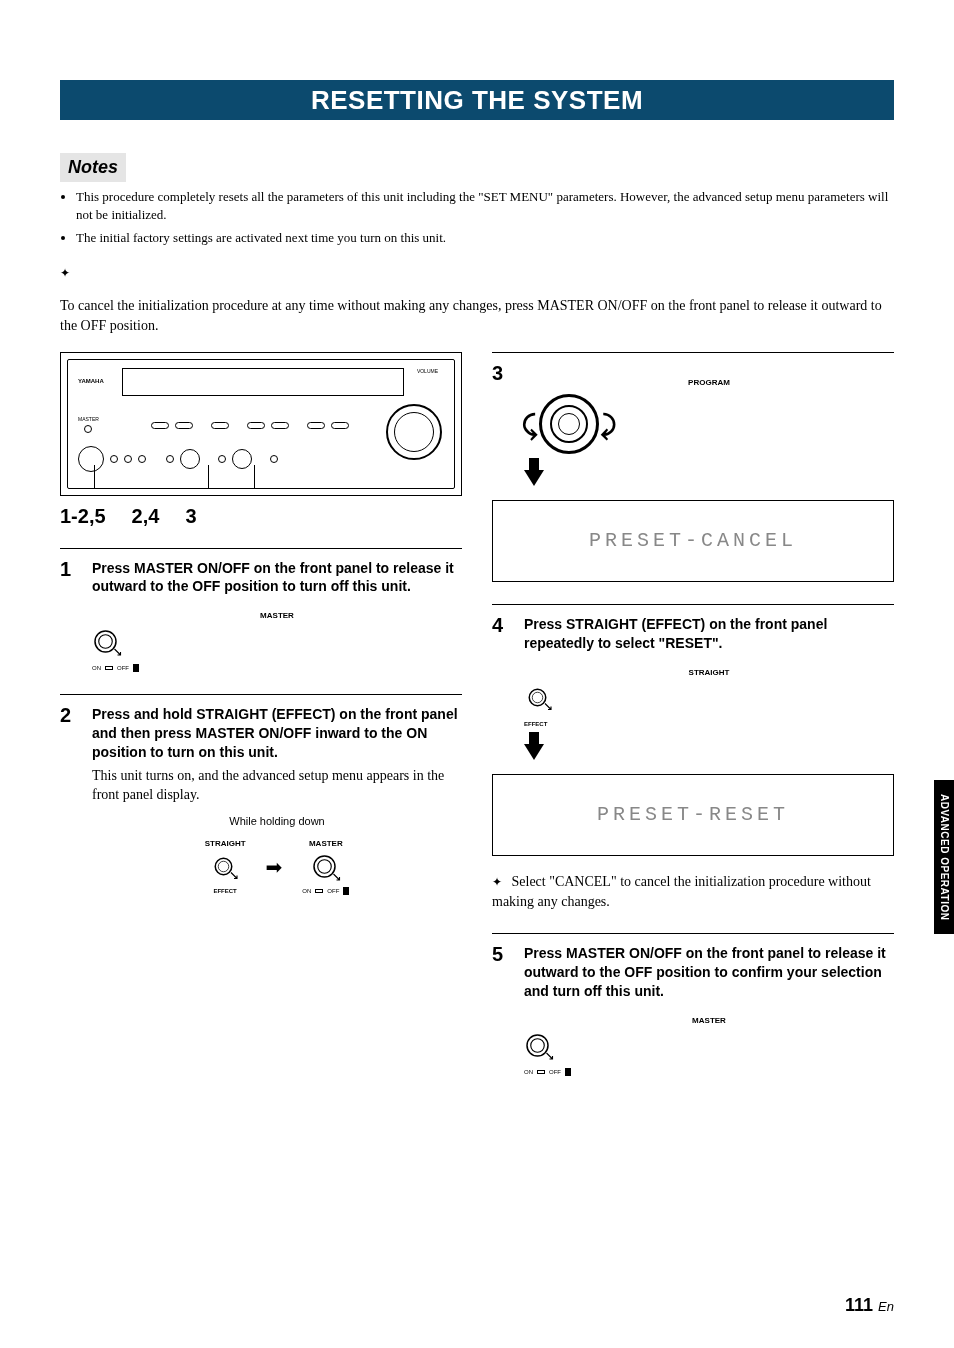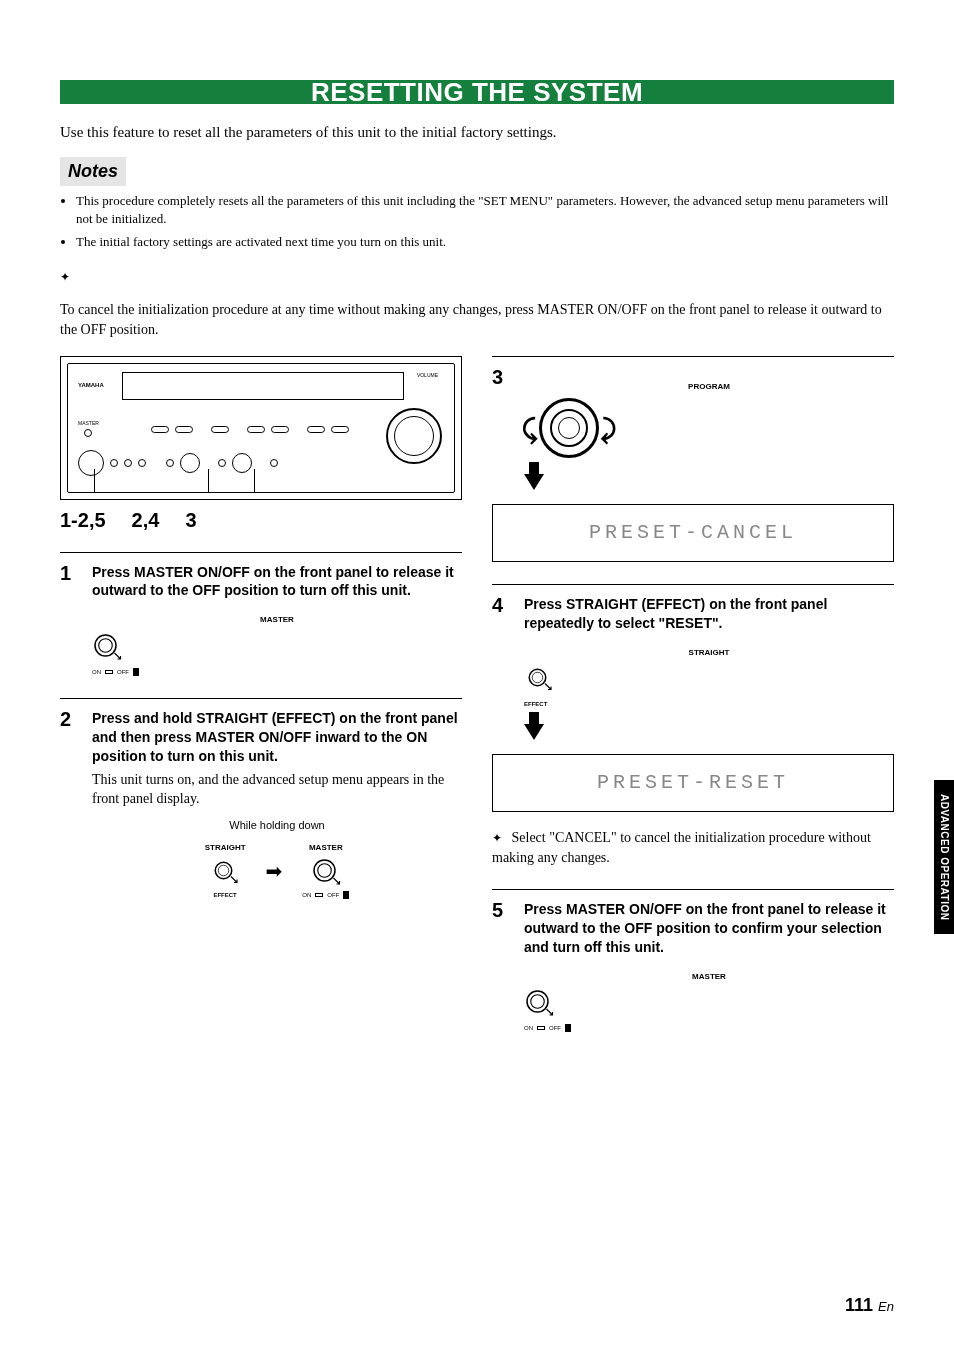--- a/index.html
+++ b/index.html
@@ -7,21 +7,21 @@
     --margin:60px;
     --ink:#000;
     --grey:#999;
     --font-main:Georgia,"Times New Roman",serif;
     --font-ui:"Helvetica Neue",Arial,sans-serif;
     --seg:"Courier New",monospace;
   }
   *{box-sizing:border-box}
   body{margin:0;background:#fff;color:var(--ink);font-family:var(--font-main);font-size:14px;line-height:1.4}
   .page{width:var(--page-w);height:1348px;margin:0 auto;position:relative;padding:80px var(--margin) 0 var(--margin)}
-  .title-bar{background:#15803d;color:#fff;height:24px;display:flex;align-items:center;justify-content:center;margin-bottom:18px}
+  .title-bar{background:#0c4a6e;color:#fff;height:40px;display:flex;align-items:center;justify-content:center;margin-bottom:33px}
   .title-bar h1{margin:0;font-family:var(--font-ui);font-weight:700;font-size:26px;letter-spacing:.5px}
   .intro{font-size:15px;margin:0 0 14px 0}
   .notes-label{display:inline-block;font-family:var(--font-ui);font-style:italic;font-weight:700;font-size:18px;background:#e5e5e5;padding:2px 8px;margin:0 0 6px 0}
   ul.notes{margin:0 0 10px 0;padding-left:16px;font-size:13px}
   ul.notes li{margin-bottom:4px}
   .tip-icon{display:inline-block;width:16px;height:12px;position:relative;margin:6px 0 0 0}
   .tip-icon::before{content:"✦";font-size:12px;color:#000}
   .tip-text{font-size:14px;margin:14px 0 16px 0}
   .columns{display:flex;gap:30px;margin-top:6px}
   .col{flex:1;min-width:0}
@@ -58,36 +58,35 @@
   .big-arrow{font-size:20px;color:#000}
   .program-dial{width:60px;height:60px;border:3px solid #000;border-radius:50%;position:relative}
   .program-dial::before{content:"";position:absolute;inset:8px;border:2px solid #000;border-radius:50%}
   .program-dial::after{content:"";position:absolute;inset:16px;border:1px solid #000;border-radius:50%}
   .dial-wrap{position:relative;width:90px;height:60px;display:flex;align-items:center;justify-content:center}
   .dial-wrap .curve-l,.dial-wrap .curve-r{position:absolute;font-size:26px;font-weight:bold;top:14px}
   .dial-wrap .curve-l{left:-2px}
   .dial-wrap .curve-r{right:-2px}
   .down-arrow{width:0;height:0;border-left:10px solid transparent;border-right:10px solid transparent;border-top:16px solid #000;position:relative;margin-top:10px}
   .down-arrow::before{content:"";position:absolute;top:-28px;left:-5px;width:10px;height:14px;background:#000}
-  .lcd-box{border:1px solid #000;width:100%;text-align:center;padding:14px 4px;font-family:var(--seg);font-size:20px;letter-spacing:4px;color:#888;font-weight:400;margin-top:14px}
+  .lcd-box{border:1px solid #000;width:100%;text-align:center;padding:26px 4px;font-family:var(--seg);font-size:20px;letter-spacing:4px;color:#888;font-weight:400;margin-top:14px}
   .side-tab{position:absolute;right:0;top:780px;background:#000;color:#fff;font-family:var(--font-ui);font-weight:700;font-size:10px;padding:14px 4px;writing-mode:vertical-rl;text-align:center;line-height:1.2;letter-spacing:.5px}
   .page-num{position:absolute;right:var(--margin);bottom:30px;font-family:var(--font-ui);font-weight:700;font-size:18px}
   .page-num em{font-style:italic;font-weight:400;font-size:13px}
   .on-off{font-family:var(--font-ui);font-size:6px;display:flex;gap:4px;align-items:center}
 </style>
 </head>
 <body>
 
 <div class="page">
 
   <div class="title-bar">
     <h1>RESETTING THE SYSTEM</h1>
   </div>
 
-  <p class="intro">Use this feature to reset all the parameters of this unit to the initial factory settings.</p>
 
   <div class="notes-label">Notes</div>
   <ul class="notes">
     <li>This procedure completely resets all the parameters of this unit including the "SET MENU" parameters. However, the advanced setup menu parameters will not be initialized.</li>
     <li>The initial factory settings are activated next time you turn on this unit.</li>
   </ul>
 
   <span class="tip-icon"></span>
   <p class="tip-text">To cancel the initialization procedure at any time without making any changes, press MASTER ON/OFF on the front panel to release it outward to the OFF position.</p>
 

